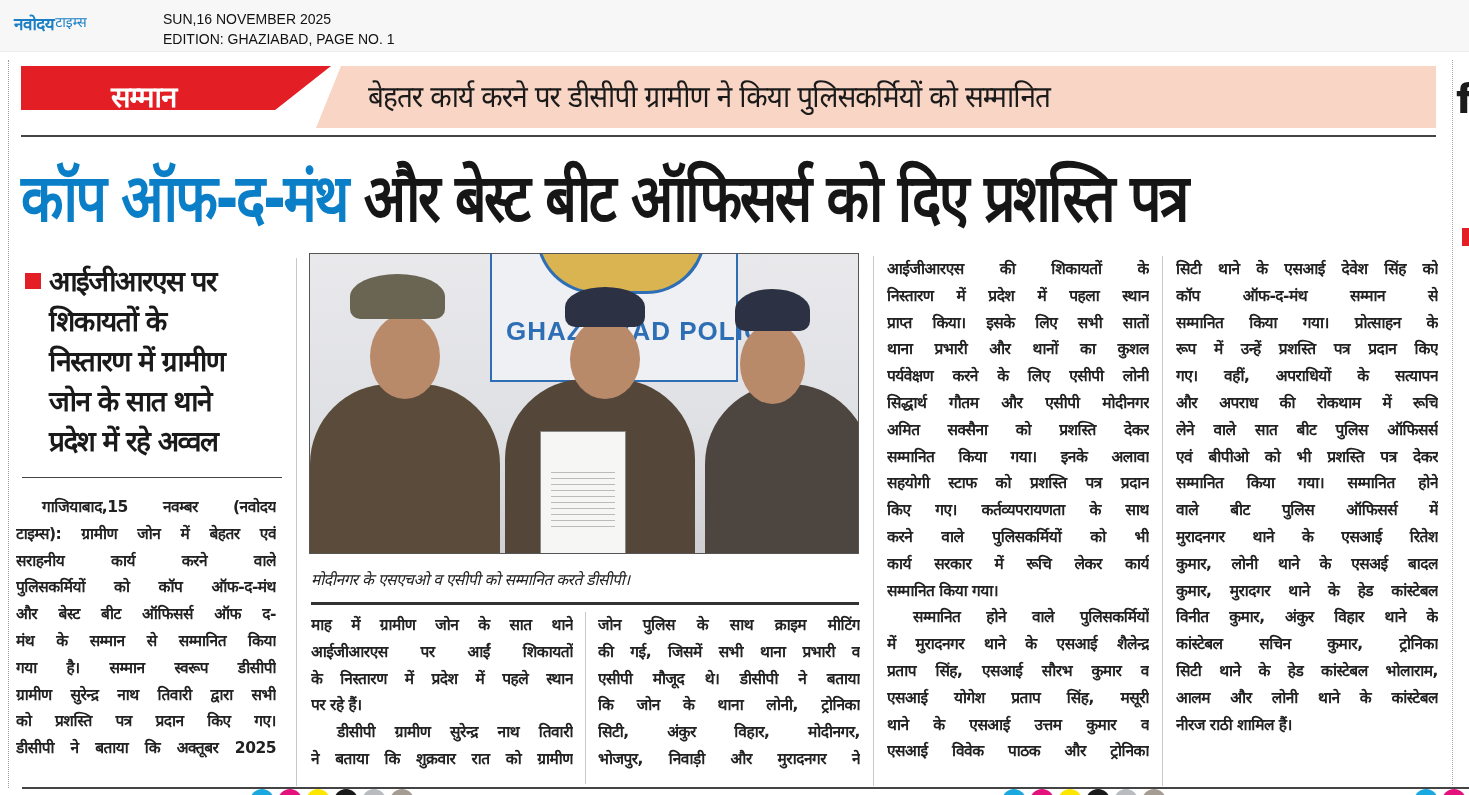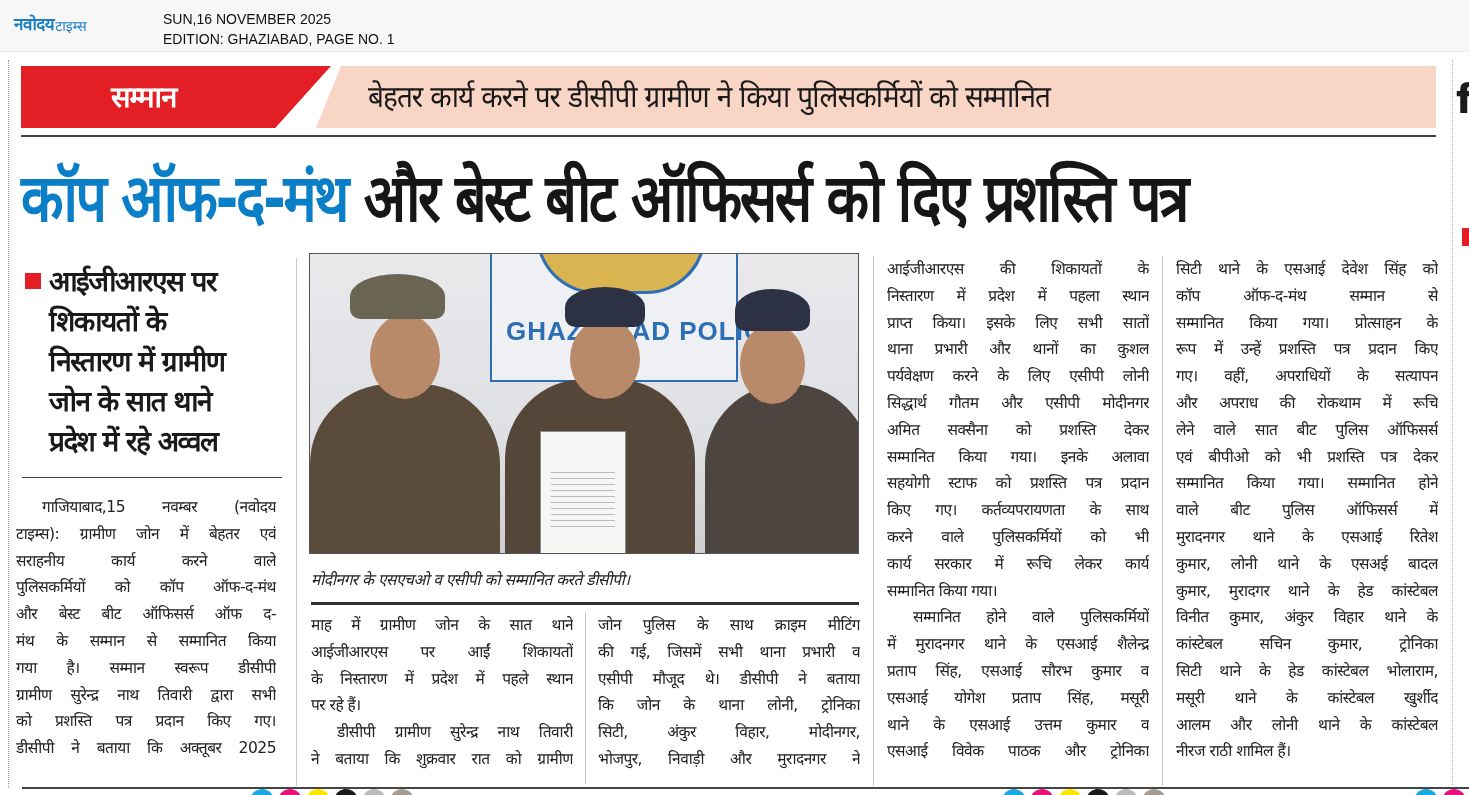--- a/index.html
+++ b/index.html
@@ -1,53 +1,53 @@
 <!DOCTYPE html>
 <html><head>
   <meta charset="utf-8">
   <style>
     * { box-sizing: border-box; margin: 0; padding: 0; }
     html, body { width: 1469px; height: 795px; overflow: hidden; background: #ffffff; }
     body { position: relative; font-family: "DejaVu Sans", sans-serif; color: #1a1a1a; }
 
     
     .topbar { position: absolute; left: 0; top: 0; width: 1469px; height: 52px; background: #f7f7f7; border-bottom: 1px solid #ececec; }
-    .logo { position: absolute; left: 14px; top: 12px; display: flex; align-items: flex-end; }
+    .logo { position: absolute; left: 14px; top: 12px; display: flex; align-items: flex-start; }
     .logo-main { font-family: "DejaVu Sans", sans-serif; font-weight: bold; font-size: 17px; color: #1a7fc4; letter-spacing: -0.5px; }
     .logo-sub { font-family: "DejaVu Sans", sans-serif; font-size: 14px; color: #1a7fc4; margin-left: 1px; }
     .edition { position: absolute; left: 163px; top: 9px; font-family: "Liberation Sans", sans-serif; font-size: 14px; line-height: 20px; color: #111; }
 
     
     .page { position: absolute; left: 8px; top: 52px; width: 1461px; height: 743px; background: #fff; }
     .dotted-left { position: absolute; left: 8px; top: 60px; height: 728px; border-left: 1px dotted #999; }
 
     
     .kicker { position: absolute; left: 21px; top: 66px; width: 1415px; height: 62px; }
-    .kicker-red { position: absolute; left: 0; top: 0; width: 310px; height: 62px; background: #e31e24;
+    .kicker-red { position: absolute; left: 0; top: 0; width: 310px; height: 44px; background: #e31e24;
       clip-path: polygon(0 0, 100% 0, 82% 100%, 0 100%); }
     .kicker-red span { position: absolute; left: 90px; top: 10px; font-family: "DejaVu Sans", sans-serif; font-weight: bold; font-size: 29px; color: #fff; letter-spacing: -1px; }
     .kicker-pink { position: absolute; left: 295px; top: 0; width: 1120px; height: 62px; background: #f8d5c4;
       clip-path: polygon(25px 0, 100% 0, 100% 100%, 0 100%); }
     .kicker-pink span { position: absolute; left: 52px; top: 9px; font-family: "DejaVu Sans", sans-serif; font-size: 30px; color: #1a1a1a; letter-spacing: -1px; white-space: nowrap; transform: scaleX(0.93); transform-origin: left; }
     .rule-under-kicker { position: absolute; left: 21px; top: 135px; width: 1415px; height: 2px; background: #444; }
 
     
     .headline { position: absolute; left: 21px; top: 150px; width: 1430px; height: 95px; white-space: nowrap; font-family: "DejaVu Sans", sans-serif; font-weight: bold; font-size: 66px; letter-spacing: -3px; transform: scaleX(0.84); transform-origin: left; }
     .headline .blue { color: #0a7fc7; }
     .headline .black { color: #161616; }
 
     
     .subhead { position: absolute; left: 25px; top: 262px; width: 260px; }
     .subhead .sq { position: absolute; left: 0; top: 11px; width: 16px; height: 16px; background: #e31e24; }
     .subhead p { margin-left: 24px; font-family: "DejaVu Sans", sans-serif; font-weight: bold; font-size: 28px; line-height: 40px; color: #1a1a1a; letter-spacing: -1.5px; }
     .subhead p span { display: block; white-space: nowrap; }
     .subhead-rule { position: absolute; left: 22px; top: 477px; width: 260px; height: 1px; background: #444; }
 
     .body-text { font-family: "DejaVu Sans", sans-serif; font-size: 15.5px; line-height: 26.8px; color: #222; text-align: justify; letter-spacing: -0.5px; }
-    .col { position: absolute; overflow: hidden; }
+    .col { position: absolute; overflow: hidden; font-weight: bold; }
     .col-line { display: block; white-space: nowrap; text-align-last: justify; }
     .indent { padding-left: 26px; }
 
     .col1 { left: 16px; top: 494px; width: 260px; }
     .col-divider { position: absolute; width: 1px; background: #c8c8c8; }
 
     
     .photo { position: absolute; left: 309px; top: 253px; width: 550px; height: 301px; border: 1px solid #555; background: linear-gradient(180deg, #e9e9ec 0%, #dfe0e4 60%, #cfcfd2 100%); overflow: hidden; }
     .photo .board { position: absolute; left: 180px; top: 0; width: 248px; height: 128px; border: 2px solid #2d6eb5; border-top: none; background: #eef0f3; }
     .photo .board-text { position: absolute; left: 196px; top: 62px; font-family: "Liberation Sans", sans-serif; font-weight: bold; font-size: 26px; color: #2d6eb5; letter-spacing: 1px; }
@@ -216,21 +216,20 @@
   <span class="col-line">लेने वाले सात बीट पुलिस ऑफिसर्स</span>
   <span class="col-line">एवं बीपीओ को भी प्रशस्ति पत्र देकर</span>
   <span class="col-line">सम्मानित किया गया। सम्मानित होने</span>
   <span class="col-line">वाले बीट पुलिस ऑफिसर्स में</span>
   <span class="col-line">मुरादनगर थाने के एसआई रितेश</span>
   <span class="col-line">कुमार, लोनी थाने के एसअई बादल</span>
   <span class="col-line">कुमार, मुरादगर थाने के हेड कांस्टेबल</span>
   <span class="col-line">विनीत कुमार, अंकुर विहार थाने के</span>
   <span class="col-line">कांस्टेबल सचिन कुमार, ट्रोनिका</span>
   <span class="col-line">सिटी थाने के हेड कांस्टेबल भोलाराम,</span>
-  <span class="col-line">मसूरी थाने के कांस्टेबल खुर्शीद</span>
   <span class="col-line">आलम और लोनी थाने के कांस्टेबल</span>
   <span class="col-line" style="text-align-last:left">नीरज राठी शामिल हैं।</span>
 </div>
 
 <div class="edge-strip"></div>
 <div class="edge-glyph">f</div>
 <div class="edge-red"></div>
 
 <div class="bottom-rule"></div>
 <div class="reg-marks" style="left:250px;">

